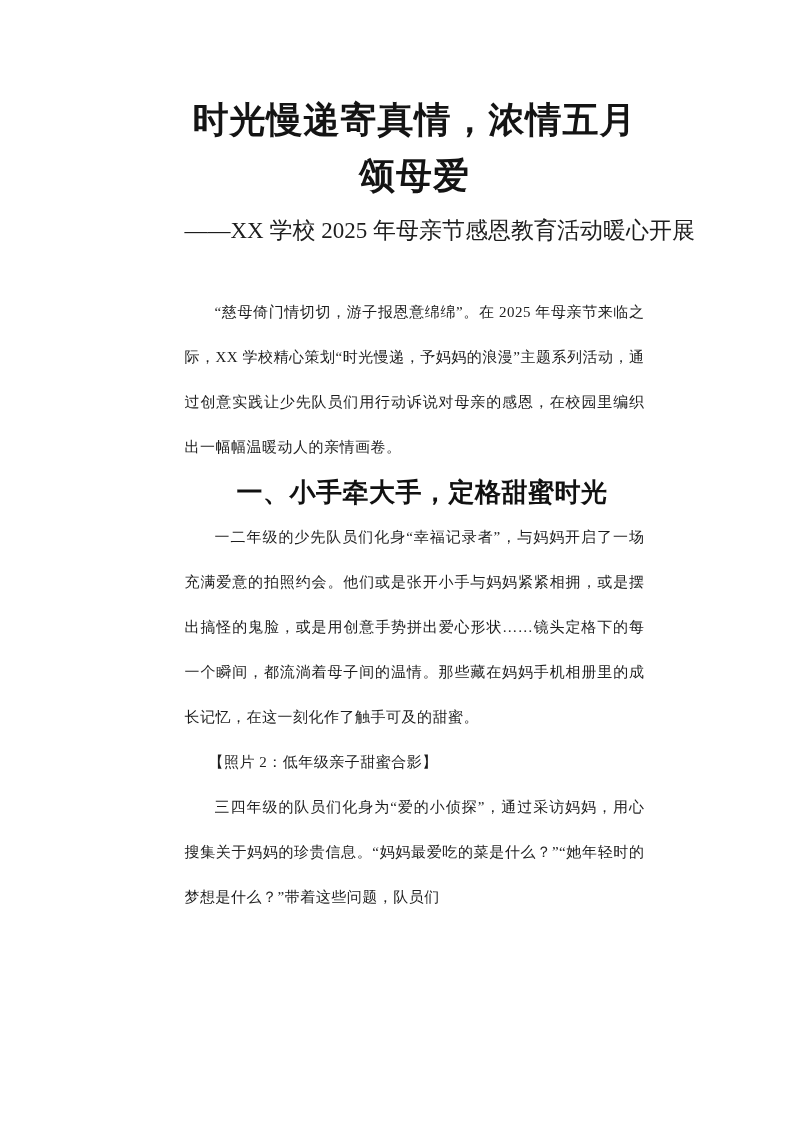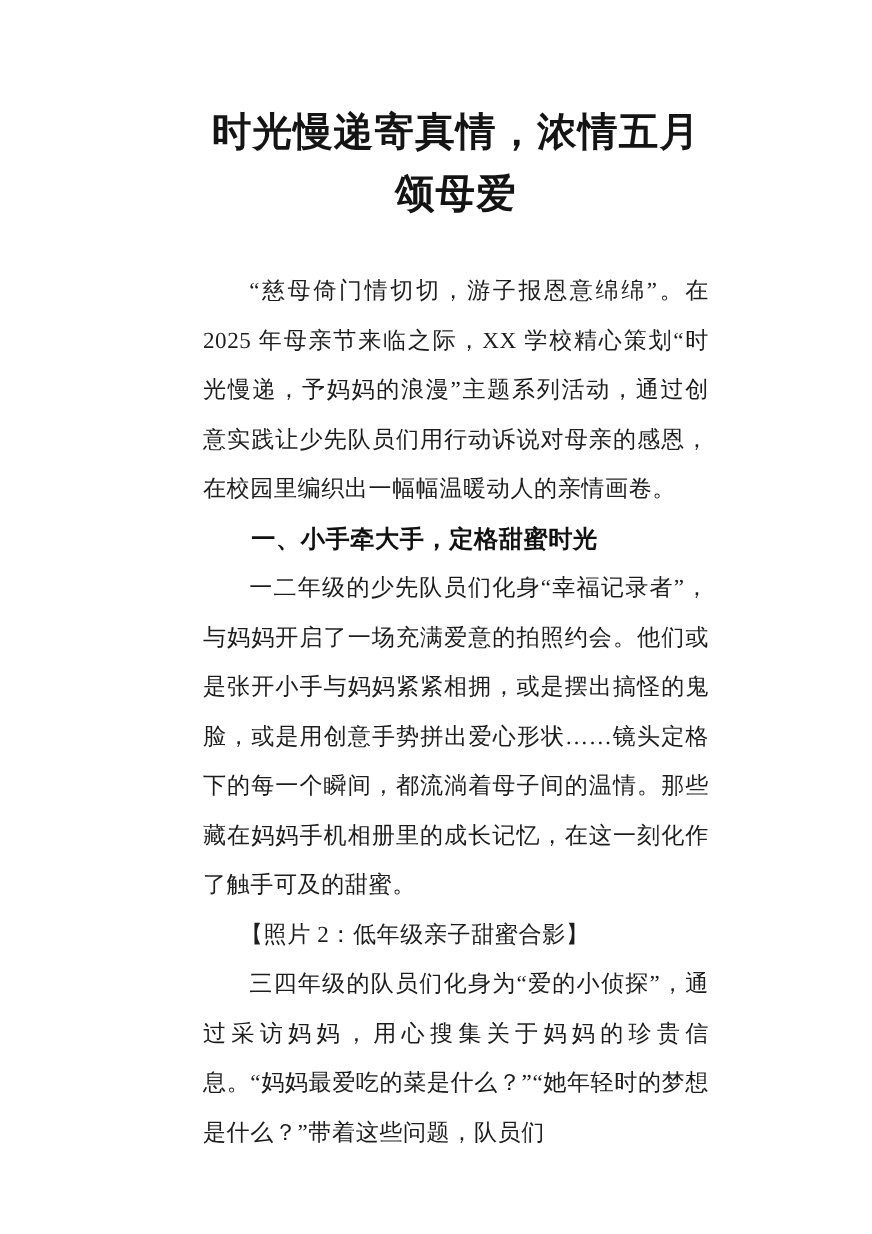--- a/index.html
+++ b/index.html
@@ -38,45 +38,46 @@
     text-align: center;
     color: #1d1d1d;
     white-space: nowrap;
   }
   .doc-content {
     margin-top: 38px;
   }
   .doc-block {
     margin: 0;
     font-family: "Liberation Serif", serif;
-    font-size: 21px;
+    font-size: 15px;
     line-height: 45px;
     letter-spacing: 0.5px;
     text-align: justify;
     text-justify: inter-ideograph;
     text-indent: 2em;
     color: #1d1d1d;
   }
   .doc-block.block-heading {
     font-family: "Liberation Sans", sans-serif;
     font-weight: 700;
-    font-size: 22px;
+    font-size: 26px;
     text-align: left;
     color: #111111;
   }
   .doc-block.block-caption {
     text-indent: 1.6em;
     text-align: left;
   }
 </style>
 </head>
 <body>
 
 <div class="page">
   <h1 class="doc-title">时光慢递寄真情，浓情五月颂母爱</h1>
+  <h2 class="doc-subtitle">——XX 学校 2025 年母亲节感恩教育活动暖心开展</h2>
 
   <div class="doc-content">
     <p class="doc-block block-body">“慈母倚门情切切，游子报恩意绵绵”。在 2025 年母亲节来临之际，XX 学校精心策划“时光慢递，予妈妈的浪漫”主题系列活动，通过创意实践让少先队员们用行动诉说对母亲的感恩，在校园里编织出一幅幅温暖动人的亲情画卷。</p>
     <p class="doc-block block-heading">一、小手牵大手，定格甜蜜时光</p>
     <p class="doc-block block-body">一二年级的少先队员们化身“幸福记录者”，与妈妈开启了一场充满爱意的拍照约会。他们或是张开小手与妈妈紧紧相拥，或是摆出搞怪的鬼脸，或是用创意手势拼出爱心形状……镜头定格下的每一个瞬间，都流淌着母子间的温情。那些藏在妈妈手机相册里的成长记忆，在这一刻化作了触手可及的甜蜜。</p>
     <p class="doc-block block-caption">【照片 2：低年级亲子甜蜜合影】</p>
     <p class="doc-block block-body">三四年级的队员们化身为“爱的小侦探”，通过采访妈妈，用心搜集关于妈妈的珍贵信息。“妈妈最爱吃的菜是什么？”“她年轻时的梦想是什么？”带着这些问题，队员们</p>
   </div>
 </div>
 

